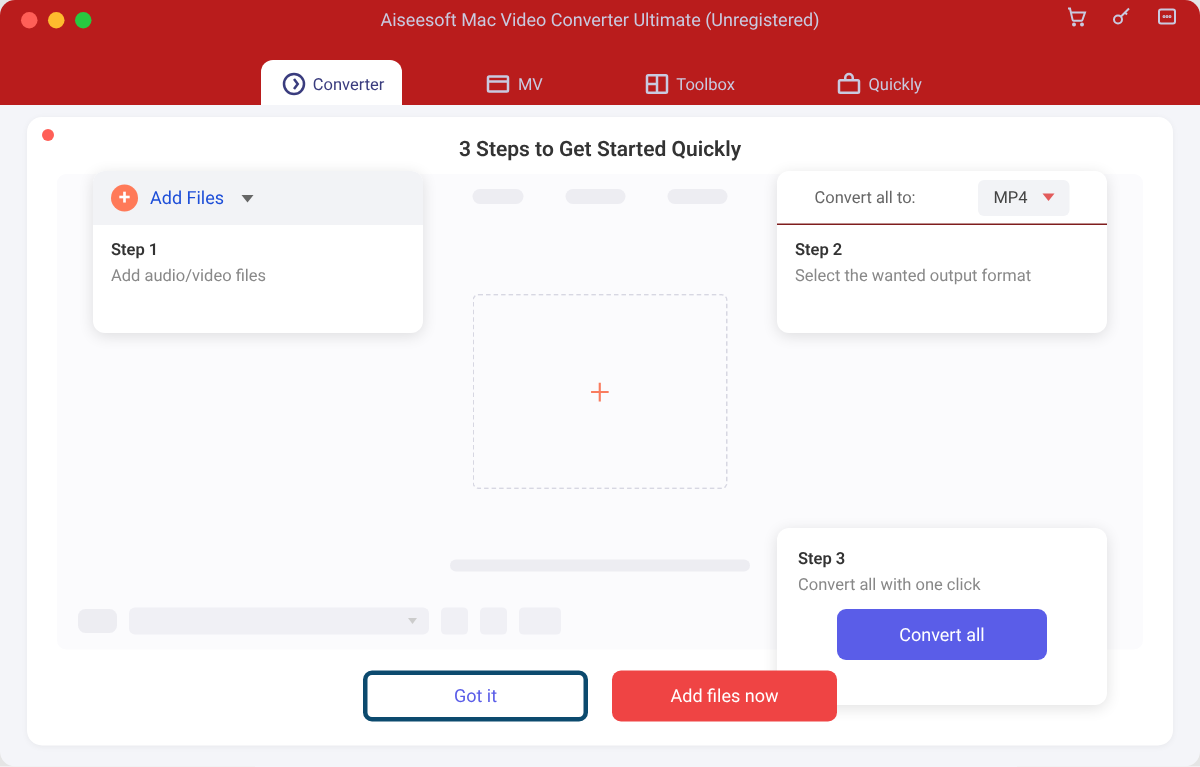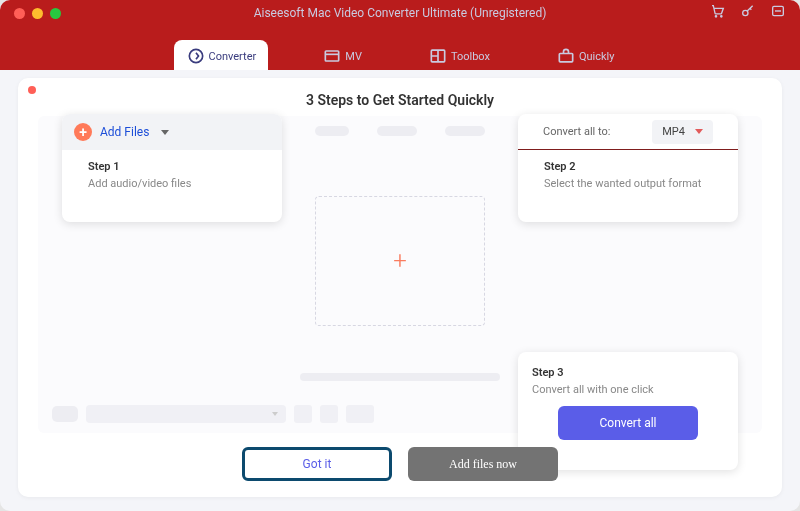--- a/index.html
+++ b/index.html
@@ -29,35 +29,35 @@
 .plus { color: #f97c5f; font-size: 24px; font-weight: 300; }
 .bottom-bar { position: absolute; bottom: 10px; left: 14px; right: 14px; display: flex; align-items: center; gap: 8px; }
 .long-pill { flex: 0 0 200px; height: 18px; background: #f0f0f5; border-radius: 4px; display: flex; align-items: center; padding: 0 8px; }
 .sm-sq { width: 18px; height: 18px; border-radius: 3px; background: #f0f0f5; }
 .card { position: absolute; background: #fff; border-radius: 8px; box-shadow: 0 2px 10px rgba(0,0,0,0.12); }
 .card1 { top: 36px; left: 44px; width: 220px; height: 108px; }
 .card1-header { height: 36px; background: #f2f3f6; border-radius: 8px 8px 0 0; display: flex; align-items: center; padding: 0 12px; gap: 8px; }
 .add-circle { width: 18px; height: 18px; border-radius: 50%; background: #ff7a59; color: #fff; display: flex; align-items: center; justify-content: center; font-size: 14px; font-weight: 600; }
 .card1-header .lab { font-size: 12px; color: #1d4ed8; }
 .chev { width: 0; height: 0; border-left: 4px solid transparent; border-right: 4px solid transparent; border-top: 5px solid #666; margin-left: 4px; }
-.card-body { padding: 10px 26px; }
+.card-body { padding: 10px 12px; }
 .step-label { font-size: 11px; font-weight: 600; color: #333; margin-bottom: 4px; }
 .step-desc { font-size: 11px; color: #888; }
 .card2 { top: 36px; right: 44px; width: 220px; height: 108px; }
 .card2-header { height: 36px; display: flex; align-items: center; padding: 0 25px; gap: 10px; border-bottom: 1px solid #7f1d1d;}
 .card2-header .lab { font-size: 11px; color: #666; }
 .fmt-select { margin-left: auto; background: #f2f3f6; border-radius: 4px; height: 24px; padding: 0 10px; display: flex; align-items: center; gap: 10px; font-size: 11px; color: #444; }
 .chev-red { width: 0; height: 0; border-left: 4px solid transparent; border-right: 4px solid transparent; border-top: 5px solid #e25b5b; }
 .card3 { bottom: 27px; right: 44px; width: 220px; height: 118px; }
 .card3 .card-body { padding: 14px 14px 12px; }
 .convert-btn { margin: 10px auto 16px; width: 140px; height: 34px; background: #5a5de8; color: #fff; border-radius: 6px; display: flex; align-items: center; justify-content: center; font-size: 12px; cursor: pointer; }
 .footer-btns { position: absolute; bottom: 16px; left: 50%; transform: translateX(-50%); display: flex; gap: 16px; }
 .btn { width: 150px; height: 34px; border-radius: 6px; display: flex; align-items: center; justify-content: center; font-size: 12px; cursor: pointer; }
 .btn-outline { background: #fff; border: 3px solid #0c4a6e; color: #5a5de8; }
-.btn-solid { background: #737373; color: #fff; font-family: Liberation Serif, serif; }
+.btn-solid { background: #ef4444; color: #fff; }
 .skel-line { position: absolute; left: 50%; transform: translateX(-50%); height: 8px; background: #ededf2; border-radius: 4px;}
 </style>
 </head>
 <body>
 
 <div class="window">
   <div class="titlebar">
     <div class="titlebar-top">
       <div class="traffic-lights">
         <div class="tl tl-red"></div>

